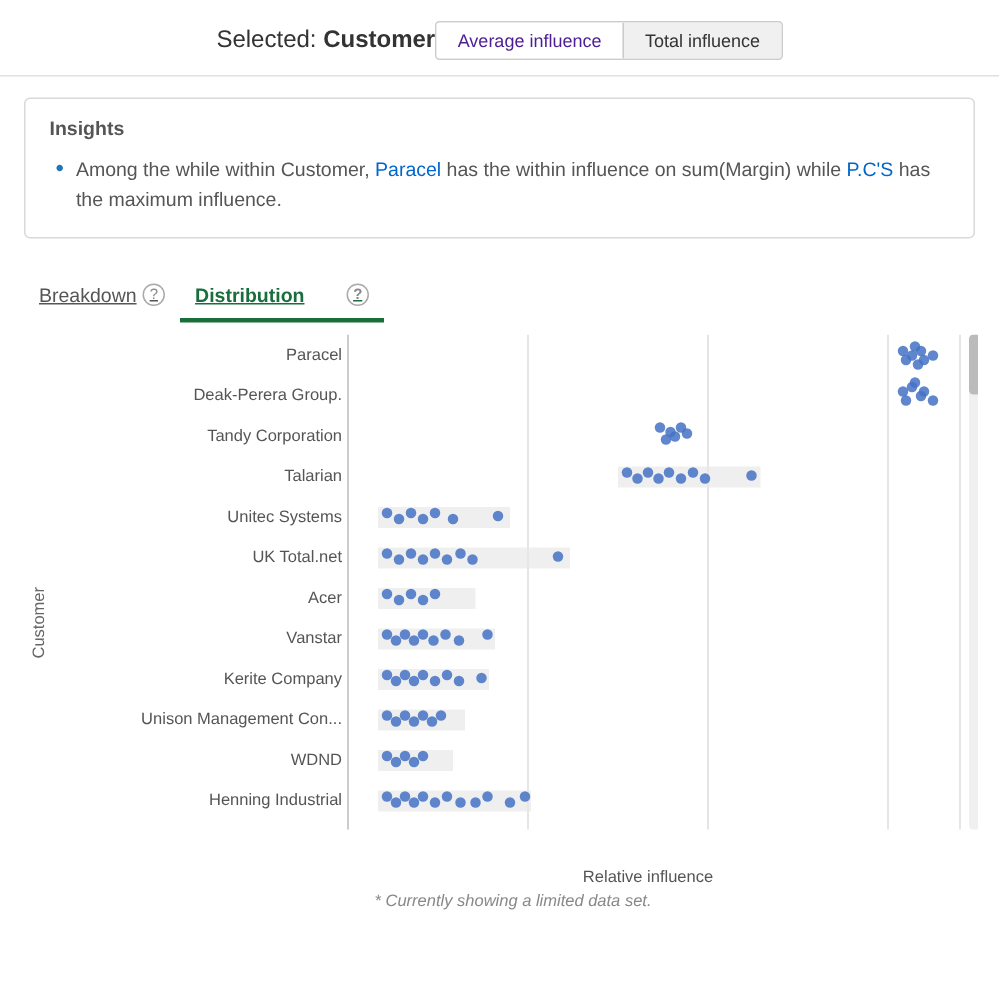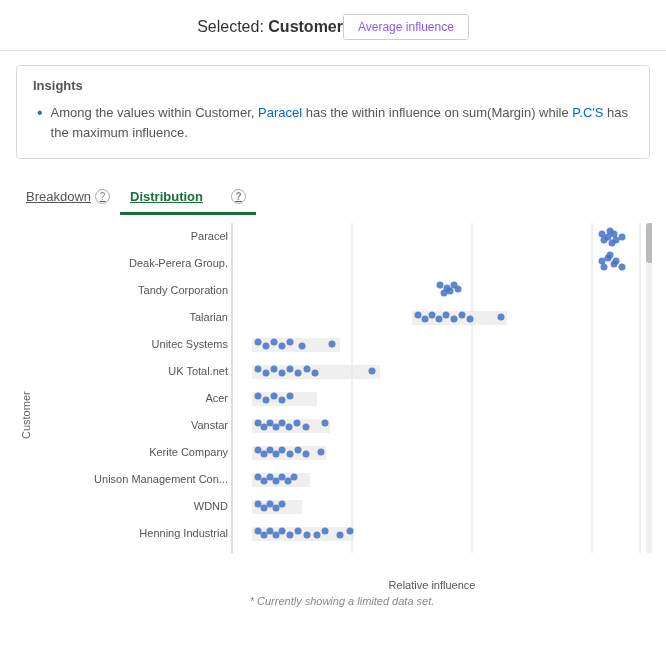--- a/index.html
+++ b/index.html
@@ -33,21 +33,21 @@
       border: 1px solid #ccc;
       border-radius: 3px;
       overflow: hidden;
     }
     .toggle-btn {
       padding: 5px 14px;
       font-size: 12px;
       background: #fff;
       border: none;
       cursor: pointer;
-      color: #8b5cf6;
+      color: #4c1d95;
       white-space: nowrap;
     }
     .toggle-btn.active {
       background: #f0f0f0;
       color: #333;
       font-weight: 500;
     }
     .toggle-btn + .toggle-btn {
       border-left: 1px solid #ccc;
     }
@@ -176,30 +176,31 @@
   </style>
 </head>
 <body>
 
 <div class="header">
   <div class="header-title">
     <span>Selected: </span><strong>Customer</strong>
   </div>
   <div class="toggle-buttons">
     <button class="toggle-btn">Average influence</button>
+    <button class="toggle-btn active">Total influence</button>
   </div>
 </div>
 
 <div class="insights-box">
   <div class="insights-title">Insights</div>
   <ul class="insights-list">
     <li>
       <span class="bullet">•</span>
       <span class="insight-text">
-        <span>Among the values within Customer, </span><span class="highlight">Paracel</span><span> has the within influence on sum(Margin) while </span><span class="highlight">P.C'S</span><span> has the maximum influence.</span>
+        <span>Among the while within Customer, </span><span class="highlight">Paracel</span><span> has the within influence on sum(Margin) while </span><span class="highlight">P.C'S</span><span> has the maximum influence.</span>
       </span>
     </li>
   </ul>
 </div>
 
 <div class="tabs">
   <div class="tab">
     <span>Breakdown</span>
     <span class="help-icon">?</span>
   </div>

